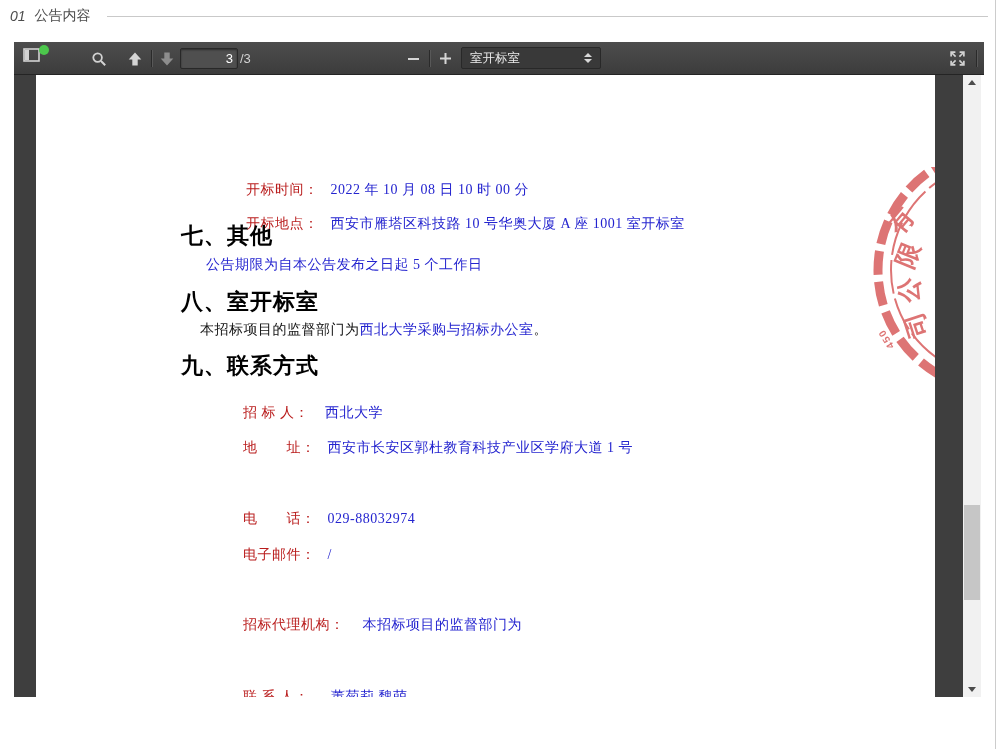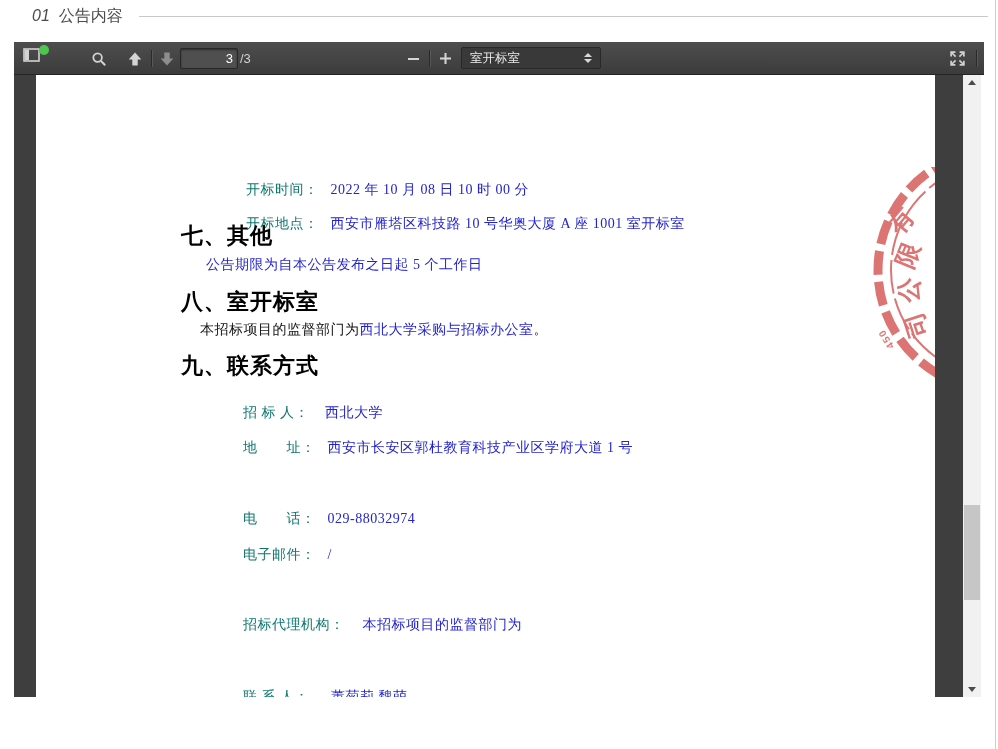--- a/index.html
+++ b/index.html
@@ -2,21 +2,21 @@
 <html><head>
 <meta charset="utf-8">
 <style>
   html,body{margin:0;padding:0;}
   body{
     width:998px;height:749px;position:relative;background:#fff;
     font-family:"Liberation Sans","DejaVu Sans",sans-serif;overflow:hidden;
   }
   
   .right-border{position:absolute;top:0;right:2px;bottom:0;width:1px;background:#cccccc;}
-  .hdr{position:absolute;top:4px;left:32px;right:10px;height:24px;display:flex;align-items:center;color:#4c4c4c;font-size:16px;}
+  .hdr{position:absolute;top:4px;left:10px;right:10px;height:24px;display:flex;align-items:center;color:#4c4c4c;font-size:14px;}
   .hdr .num{font-style:italic;margin-right:9px;}
   .hdr .rule{flex:1;height:1px;background:#c9c9c9;margin-left:16px;}
   
   .viewer{position:absolute;left:14px;top:42px;width:970px;height:655px;background:#fff;}
   .toolbar{position:absolute;top:0;left:0;width:970px;height:33px;
     background:linear-gradient(#4d4d4d,#3c3c3c);border-bottom:1px solid #242424;box-sizing:border-box;}
   .tb-btn{position:absolute;top:4px;width:26px;height:25px;display:flex;align-items:center;justify-content:center;cursor:pointer;}
   .tb-sep{position:absolute;top:8px;width:1px;height:17px;background:#2a2a2a;box-shadow:1px 0 0 #585858;}
   .page-input{position:absolute;left:166px;top:6px;width:48px;height:19px;background:#4f4f4f;
     border:1px solid #282828;border-radius:2px;color:#fff;font-size:13px;text-align:right;padding:0 4px;
@@ -31,21 +31,21 @@
   .spinner .dn{border-top:4px solid #d8d8d8;}
   .sidebar-wrap{position:absolute;left:8px;top:4px;width:28px;height:25px;cursor:pointer;}
   .green-dot{position:absolute;right:1px;top:-1px;width:10px;height:10px;border-radius:50%;background:#4cc74c;}
   .minus-bar{width:11px;height:2px;background:#d6d6d6;}
   
   .content{position:absolute;top:33px;left:0;width:949px;height:622px;background:#3e3e3e;overflow:hidden;}
   .pdf-page{position:absolute;left:22px;top:0;width:899px;height:622px;background:#ffffff;overflow:hidden;}
   
   .doc{position:absolute;inset:0;font-family:"Liberation Serif","DejaVu Serif",serif;color:#111;}
   .row{position:absolute;font-size:14px;white-space:pre;letter-spacing:.5px;}
-  .row .lbl{display:inline-block;min-width:70px;color:#0f766e;}
+  .row .lbl{display:inline-block;min-width:70px;color:#b91c1c;}
   .row .lbl.wide{min-width:98px;}
   .row .val{color:#2424cf;margin-left:12px;}
   .row .val.gap{margin-left:18px;}
   .heading{position:absolute;font-size:22px;font-weight:bold;color:#000;letter-spacing:1px;}
   .bodyline{position:absolute;font-size:14px;letter-spacing:.5px;}
   .blue{color:#2424cf;}
   
   .seal{position:absolute;right:0;top:92px;width:115px;height:212px;pointer-events:none;}
   
   .scrollbar{position:absolute;top:33px;left:949px;width:18px;height:622px;background:#f1f1f1;}

